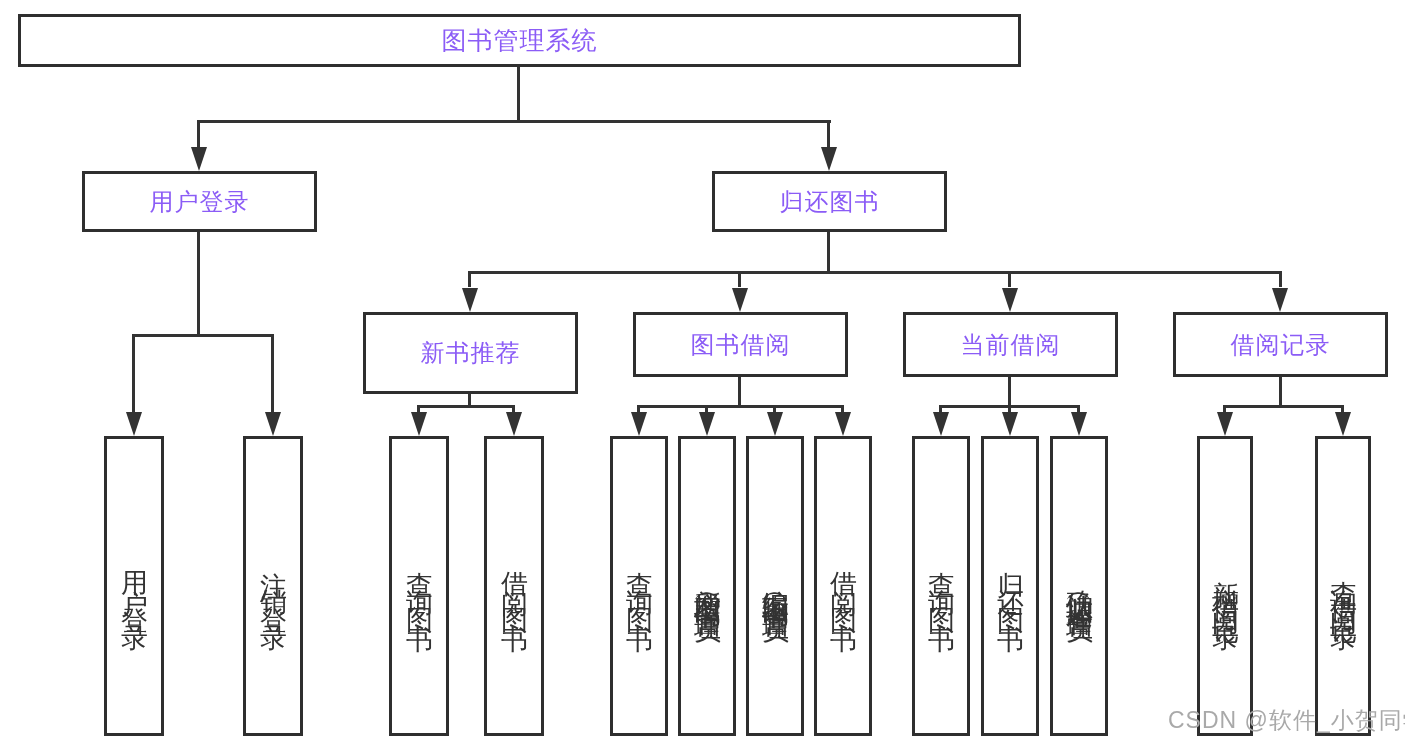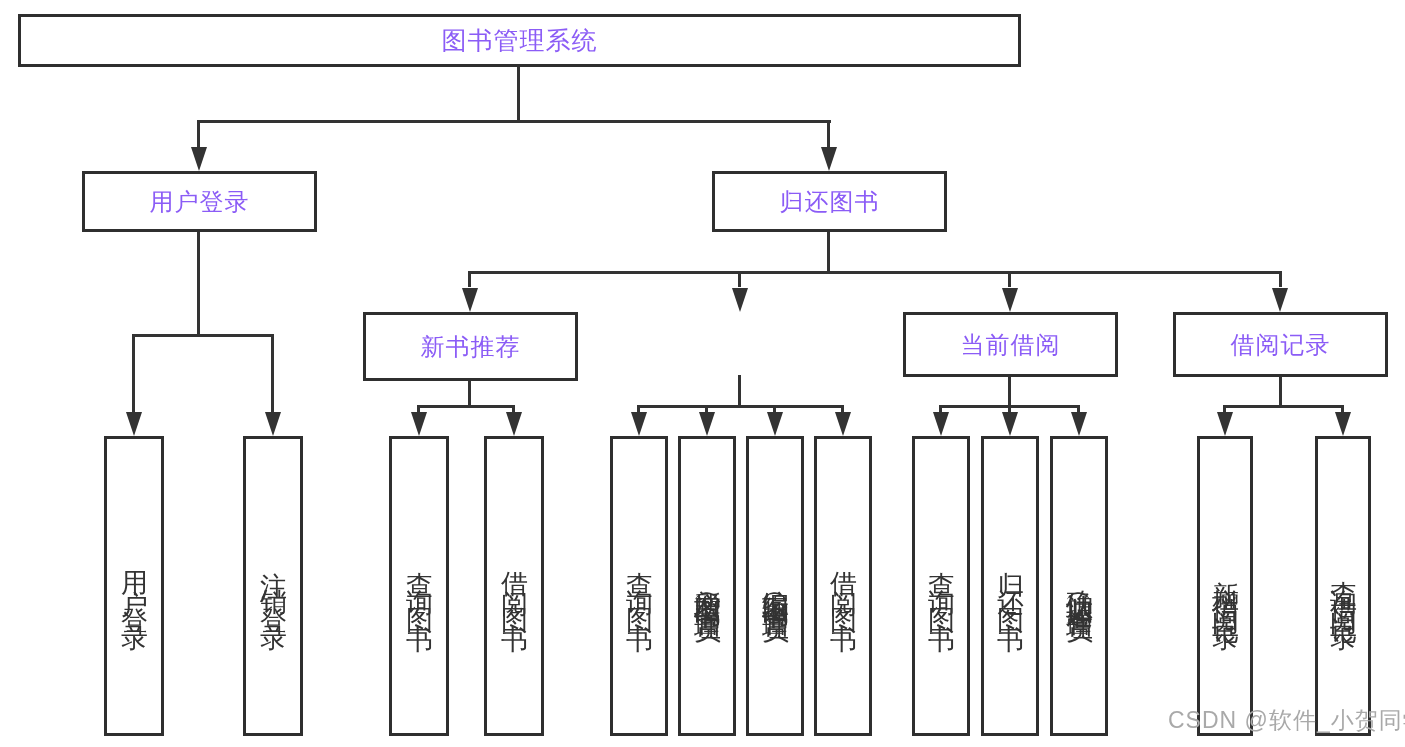--- a/index.html
+++ b/index.html
@@ -69,22 +69,25 @@
     <span>图书管理系统</span>
   </div>
 
   <div class="box hbox" style="left:82px; top:171px; width:235px; height:61px;">
     <span>用户登录</span>
   </div>
   <div class="box hbox" style="left:712px; top:171px; width:235px; height:61px;">
     <span>归还图书</span>
   </div>
 
-  <div class="box hbox" style="left:363px; top:312px; width:215px; height:69px;justify-content:center;">
+  <div class="box hbox" style="left:363px; top:312px; width:215px; height:82px;justify-content:center;">
     <span>新书推荐</span>
+  </div>
+  <div class="box hbox" style="left:633px; top:312px; width:215px; height:65px;">
+    <span>图书借阅</span>
   </div>
   <div class="box hbox" style="left:903px; top:312px; width:215px; height:65px;">
     <span>当前借阅</span>
   </div>
   <div class="box hbox" style="left:1173px; top:312px; width:215px; height:65px;">
     <span>借阅记录</span>
   </div>
 
   <div class="box vbox" style="left:104px; top:436px; width:60px; height:300px;">
     <span class="ls4">用户登录</span>

